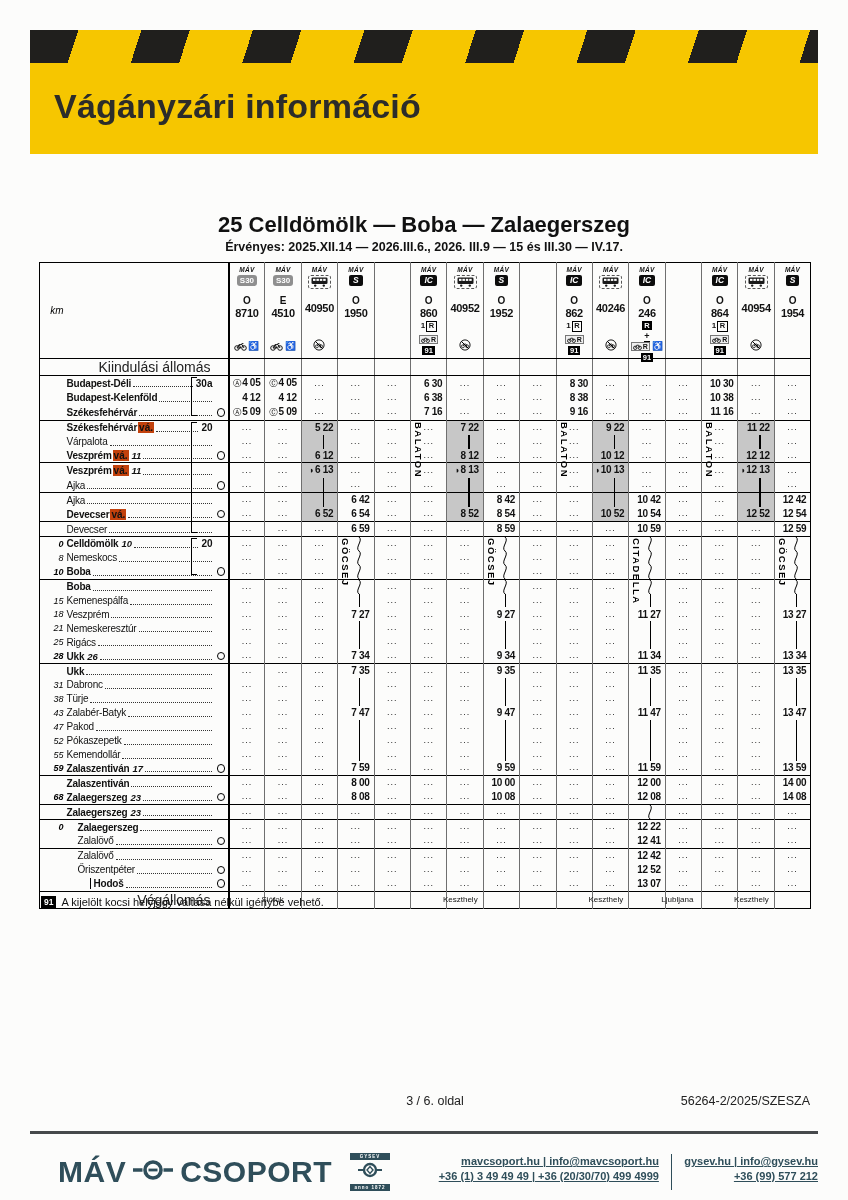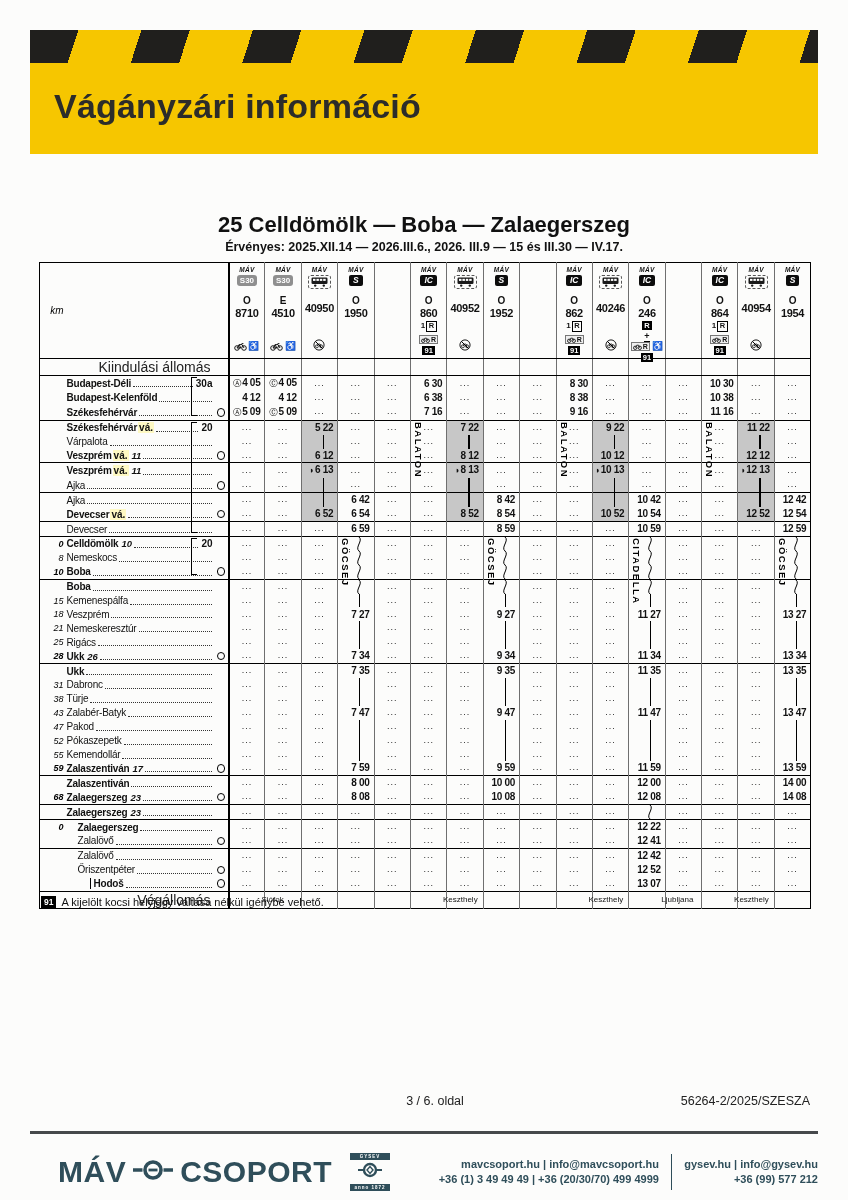--- a/index.html
+++ b/index.html
@@ -53,21 +53,21 @@
   .bikeRbadge{display:flex;align-items:center;border:1px solid #777;background:#efefef;padding:0 1px;gap:1px;font-size:7px;font-weight:bold;}
   .wc{font-size:9px;line-height:9px;}
 
   
   td.km{font-size:9px;font-style:italic;text-align:right;padding-right:3px;color:#000;}
   td.km.b{font-weight:bold;}
   td.stcell{font-size:10px;}
   .strow{display:flex;align-items:center;height:13.9px;padding-left:3px;}
   .strow .nm{letter-spacing:-.2px;}
   .strow .nm.b{font-weight:bold;}
-  .strow .hl{background:#fef9c3;padding:0 1px;margin-left:1px;font-weight:bold;}
+  .strow .hl{background:#c2410c;padding:0 1px;margin-left:1px;font-weight:bold;}
   .strow .ref{font-style:italic;font-weight:bold;font-size:9.5px;margin-left:3px;}
   .strow .leader{flex:1;border-bottom:1.2px dotted #333;height:7px;margin:0 3px 0 2px;min-width:6px;}
   .strow .blabel{font-weight:bold;font-size:10px;padding-right:2px;}
   .ind1 .strow{padding-left:14px;}
   .ind2 .strow{padding-left:26px;}
   .hodbar{display:inline-block;width:1px;height:11px;background:#000;margin-right:3px;}
   .stopcircle{display:block;width:6.5px;height:6.5px;border:1.4px solid #000;border-radius:50%;margin:0 auto;}
   .dots{display:block;text-align:center;font-size:9px;letter-spacing:1px;color:#222;line-height:13.9px;}
   .time{display:block;text-align:right;padding-right:4px;font-weight:bold;font-size:10px;letter-spacing:-.3px;line-height:13.9px;}
   .time .pfx{font-weight:normal;font-size:8.5px;margin-right:1px;}
@@ -89,21 +89,21 @@
   .docnum{position:absolute;right:38px;top:1094px;font-size:12.5px;color:#222;}
 
   
   .brandline{position:absolute;left:30px;right:30px;top:1131px;height:2.5px;background:#46494b;}
   .brandbar{position:absolute;left:30px;right:30px;top:1146px;height:52px;display:flex;align-items:center;}
   .mavlogo{display:flex;align-items:center;gap:6px;color:var(--brand,#2f4e5a);margin-left:28px;}
   .mavlogo .t{font-size:30px;font-weight:bold;letter-spacing:.5px;}
   .gysevlogo{margin-left:16px;width:44px;display:flex;flex-direction:column;align-items:center;gap:1px;}
   .gysevlogo .bar{background:var(--brand,#2f4e5a);color:#fff;font-size:4.5px;font-weight:bold;letter-spacing:1px;
       width:40px;text-align:center;line-height:7px;}
-  .contacts{margin-left:auto;display:flex;align-items:center;color:var(--brand,#2f4e5a);}
+  .contacts{margin-left:auto;display:flex;color:var(--brand,#2f4e5a);text-decoration:underline;}
   .contacts .grp{text-align:right;font-size:11px;font-weight:bold;line-height:15px;}
   .cdiv{width:1.3px;background:var(--brand,#2f4e5a);height:36px;margin:0 12px;}
 </style>
 </head>
 <body>
 
 <div class="page">
 
   <div class="banner">
     <div class="stripes"></div>

